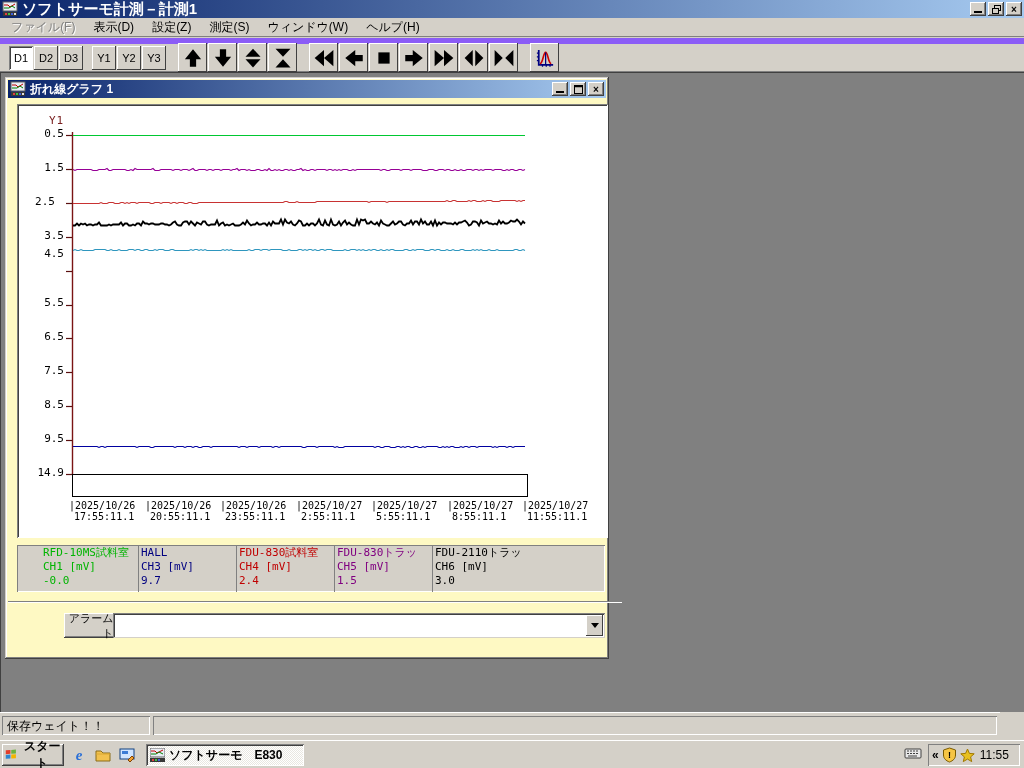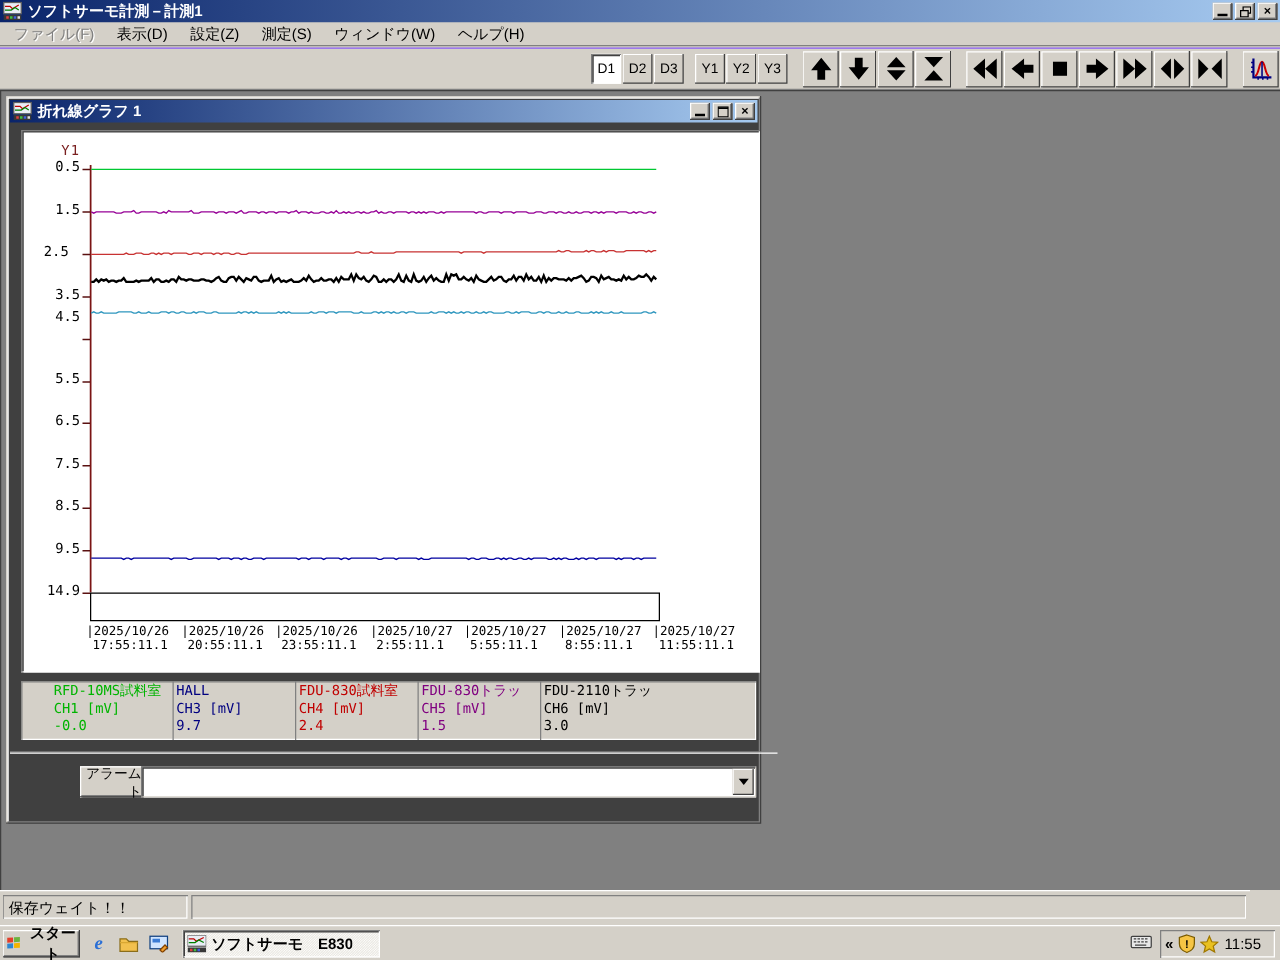--- a/index.html
+++ b/index.html
@@ -10,48 +10,48 @@
   
   .raised { background:#d4d0c8; box-shadow: inset -1px -1px 0 #404040, inset 1px 1px 0 #ffffff, inset -2px -2px 0 #808080, inset 2px 2px 0 #d4d0c8; }
   .raised-thin { background:#d4d0c8; box-shadow: inset -1px -1px 0 #404040, inset 1px 1px 0 #ffffff; }
   .pressed { background:#ffffff; box-shadow: inset 1px 1px 0 #808080, inset -1px -1px 0 #ffffff, inset 2px 2px 0 #404040; }
 
   #screen { position:absolute; inset:0; width:1024px; height:768px; background:#d4d0c8; }
 
   
   #main-titlebar { position:absolute; left:0; top:0; width:1024px; height:18px;
     background:linear-gradient(to right,#0a246a,#a6caf0); display:flex; align-items:center; padding:0 2px; }
-  #main-titlebar .title { color:#fff; font-weight:bold; font-size:12px; margin-left:4px; flex:1; white-space:nowrap; }
+  #main-titlebar .title { color:#fff; font-weight:bold; font-size:15px; margin-left:4px; flex:1; white-space:nowrap; }
   .winbtn { width:16px; height:14px; margin-left:2px; display:flex; align-items:center; justify-content:center;
     font-size:10px; font-weight:bold; color:#000; background:#d4d0c8;
     box-shadow: inset -1px -1px 0 #404040, inset 1px 1px 0 #ffffff, inset -2px -2px 0 #808080; }
   .minbar { width:8px; height:2px; background:#000; margin-top:6px; }
   .icon16 { width:16px; height:16px; display:inline-block; }
 
   
   #menubar { position:absolute; left:0; top:18px; width:1024px; height:19px; background:#d4d0c8;
     display:flex; align-items:center; padding-left:2px; border-bottom:1px solid #808080; }
   .menu-item { padding:2px 9px; color:#000; white-space:nowrap; }
   .menu-item.disabled { color:#808080; text-shadow:1px 1px 0 #ffffff; }
 
   
   #toolbar { position:absolute; left:0; top:38px; width:1024px; height:34px; background:#d4d0c8;
-    border-top:1px solid #8b5cf6; border-bottom:1px solid #808080; display:flex; align-items:center; padding-left:9px;justify-content:flex-end; }
+    border-top:6px solid #8b5cf6; border-bottom:1px solid #808080; display:flex; align-items:center; padding-left:9px; }
   .tb { display:flex; align-items:center; justify-content:center; margin-right:1px; }
   .tb.small { width:24px; height:24px; font-size:11px; }
   .tb.big { width:29px; height:29px; }
   .sp8 { width:8px; } .sp10 { width:11px; }
   .tb svg { display:block; }
 
   
   #mdi { position:absolute; left:0; top:72px; width:1024px; height:640px; background:#808080;
     box-shadow: inset 1px 1px 0 #404040; }
 
   
-  #child { position:absolute; left:5px; top:5px; width:604px; height:582px; background:#404040;
+  #child { position:absolute; left:5px; top:5px; width:604px; height:582px; background:#fef9c3;
     box-shadow: inset -1px -1px 0 #404040, inset 1px 1px 0 #d4d0c8, inset -2px -2px 0 #808080, inset 2px 2px 0 #ffffff; }
   #child-titlebar { position:absolute; left:3px; top:3px; right:3px; height:18px;
     background:linear-gradient(to right,#0a246a,#a6caf0); display:flex; align-items:center; padding:0 2px; }
   #child-titlebar .title { color:#fff; font-weight:bold; font-size:12px; margin-left:4px; flex:1; white-space:nowrap; }
 
   
   #chart-panel { position:absolute; left:12px; top:27px; width:591px; height:434px; background:#ffffff;
     box-shadow: inset 1px 1px 0 #808080, inset -1px -1px 0 #ffffff, inset 2px 2px 0 #404040; }
   #plot-svg { position:absolute; left:2px; top:2px; }
   .yaxis-name { position:absolute; left:32px; top:10px; color:#7a2020; font-size:11px; letter-spacing:1px; }

